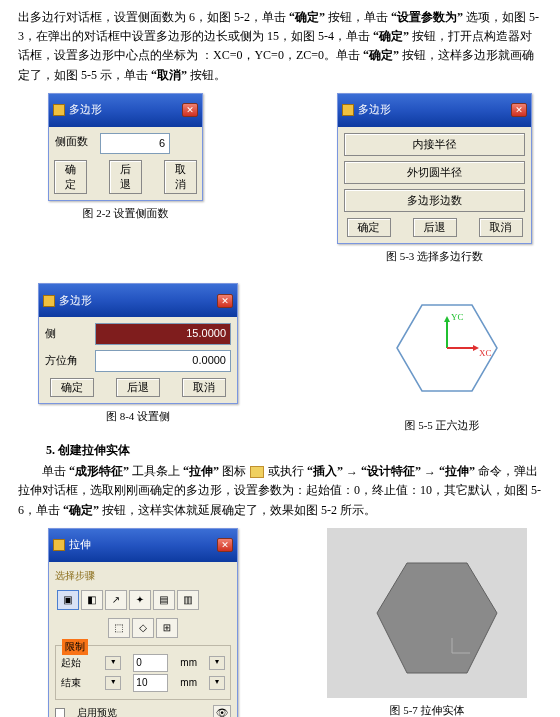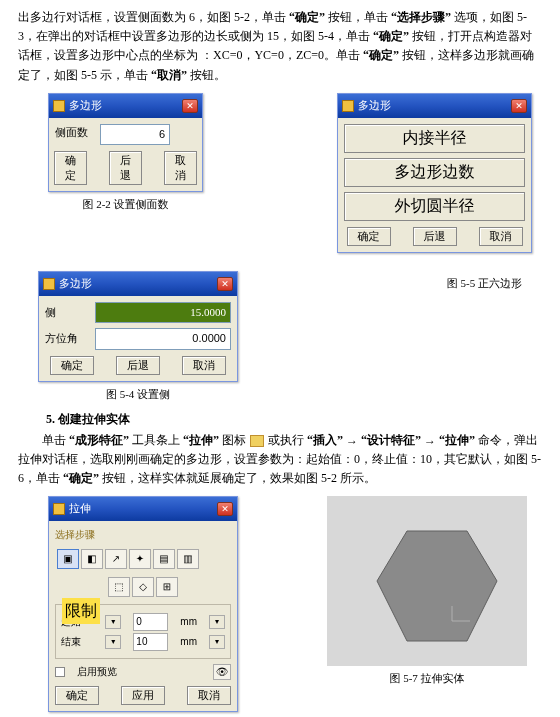--- a/index.html
+++ b/index.html
@@ -41,21 +41,21 @@
     .win {
       background: #ece9d8;
       border: 1px solid #7a96df;
       box-shadow: 1px 1px 2px rgba(0,0,0,0.3);
       font-family: "Tahoma","SimSun",sans-serif;
       font-size: 11px;
     }
     .titlebar {
       background: linear-gradient(to bottom, #3b6ed5, #2353c0 50%, #0d3aa0);
       color: #fff;
-      height: 24px;
+      height: 33px;
       display: flex;
       align-items: center;
       padding: 0 4px;
       justify-content: space-between;
     }
     .titlebar-left { display:flex; align-items:center; gap:4px; }
     .tb-icon {
       width:12px; height:12px; background:#f0c040; border:1px solid #a07010;
     }
     .close-btn {
@@ -85,21 +85,21 @@
     .win-52 .field-row { display:flex; margin-bottom:6px; }
     .win-52 .lbl { width:45px; }
     .win-52 .num { width:70px; text-align:right; }
 
     
     .win-53 { width: 195px; }
     .long-btn {
       width: 100%; display:block; margin-bottom:5px;
       background:#ece9d8; border:1px solid #888; padding:3px 0; text-align:center;
       box-shadow: inset 1px 1px 0 #fff;
-      font-size:16px;
+      font-size:11px;
     }
 
     
     .win-54 { width: 200px; }
     .win-54 .field-row { display:flex; margin-bottom:5px; align-items:center; }
     .win-54 .lbl { width:50px; }
     .win-54 .num { flex:1; text-align:right; }
 
     
     .hex-box {
@@ -120,21 +120,21 @@
       display:flex; align-items:center; justify-content:center;
       font-size:10px;
     }
     .tool-icon.sel { border-color:#4a7ed0; background:#d8e2f5; }
     .group-box {
       border:1px solid #bdb8a8; padding:6px 5px 5px 5px; margin:5px 0;
       position:relative; background:#ece9d8;
     }
     .group-title {
       position:absolute; top:-7px; left:6px;
-      background:#fde047; padding:0 3px; font-size:16px;
+      background:#f97316; padding:0 3px; font-size:10px;
     }
     .param-row { display:flex; align-items:center; font-size:10px; margin:2px 0; gap:12px;}
     .param-row .txt { flex:1; }
     .param-row .val { width:35px; background:#fff; border:1px solid #aaa; padding:0 2px; }
     .param-row .dd { width:16px; height:14px; border:1px solid #aaa; background:#ece9d8; display:flex;align-items:center;justify-content:center;font-size:8px;}
     .chk { width:10px; height:10px; border:1px solid #888; background:#fff; display:inline-block; }
 
     
     .solid-box {
       width:200px; height:170px; background:#d8d8d8;
@@ -147,21 +147,21 @@
       vertical-align:middle; margin:0 1px;
     }
   </style>
 </head>
 <body>
 
 <div class="para">
   <span>出多边行对话框，设置侧面数为 6，如图 5-2，单击</span>
   <span class="bold">“确定”</span>
   <span>按钮，单击</span>
-  <span class="bold">“选择步骤”</span>
+  <span class="bold">“设置参数为”</span>
   <span>选项，如图 5-3，在弹出的对话框中设置多边形的边长或侧为 15，如图 5-4，单击</span>
   <span class="bold">“确定”</span>
   <span>按钮，打开点构造器对话框，设置多边形中心点的坐标为 ：XC=0，YC=0，ZC=0。单击</span>
   <span class="bold">“确定”</span>
   <span>按钮，这样多边形就画确定了，如图 5-5 示，单击</span>
   <span class="bold">“取消”</span>
   <span>按钮。</span>
 </div>
 
 <div class="figure-pair">
@@ -193,62 +193,74 @@
     <div class="win win-53">
       <div class="titlebar">
         <div class="titlebar-left">
           <span class="tb-icon"></span>
           <span>多边形</span>
         </div>
         <div class="close-btn">✕</div>
       </div>
       <div class="win-body">
         <button class="long-btn">内接半径</button>
+        <button class="long-btn">外切圆半径</button>
         <button class="long-btn">多边形边数</button>
-        <button class="long-btn">外切圆半径</button>
         <div class="btn-row">
           <button class="btn">确定</button>
           <button class="btn">后退</button>
           <button class="btn">取消</button>
         </div>
       </div>
     </div>
+    <div class="figure-caption">图 5-3   选择多边行数</div>
   </div>
 </div>
 
 <div class="figure-pair" style="margin-top:18px;">
   <div class="figure-block" style="margin-left:20px;">
     <div class="win win-54">
       <div class="titlebar">
         <div class="titlebar-left">
           <span class="tb-icon"></span>
           <span>多边形</span>
         </div>
         <div class="close-btn">✕</div>
       </div>
       <div class="win-body">
         <div class="field-row">
           <span class="lbl">侧</span>
-          <span class="input-box num" style="background:#4d7c0f;color:#fff;font-family:Liberation Serif, serif;">15.0000</span>
+          <span class="input-box num" style="background:#7f1d1d;color:#fff;">15.0000</span>
         </div>
         <div class="field-row">
           <span class="lbl">方位角</span>
           <span class="input-box num">0.0000</span>
         </div>
         <div class="btn-row">
           <button class="btn">确定</button>
           <button class="btn">后退</button>
           <button class="btn">取消</button>
         </div>
       </div>
     </div>
-    <div class="figure-caption">图 5-4   设置侧</div>
+    <div class="figure-caption">图 8-4   设置侧</div>
   </div>
 
   <div class="figure-block" style="margin-right:20px;">
+    <div class="hex-box">
+      <svg width="150" height="120" viewBox="0 0 150 120">
+        <polygon points="30,60 55,17 105,17 130,60 105,103 55,103" fill="none" stroke="#6b98c8" stroke-width="1.5"></polygon>
+        <line x1="80" y1="60" x2="80" y2="30" stroke="#20c030" stroke-width="2"></line>
+        <polygon points="80,28 77,34 83,34" fill="#20c030"></polygon>
+        <text x="84" y="32" font-size="9" fill="#20c030">YC</text>
+        <line x1="80" y1="60" x2="110" y2="60" stroke="#e03030" stroke-width="2"></line>
+        <polygon points="112,60 106,57 106,63" fill="#e03030"></polygon>
+        <text x="112" y="68" font-size="9" fill="#e03030">XC</text>
+      </svg>
+    </div>
     <div class="figure-caption">图 5-5   正六边形</div>
   </div>
 </div>
 
 <div class="section-title">5. 创建拉伸实体</div>
 <div class="para" style="text-indent:2em;">
   <span>单击</span>
   <span class="bold">“成形特征”</span>
   <span>工具条上</span>
   <span class="bold">“拉伸”</span>

